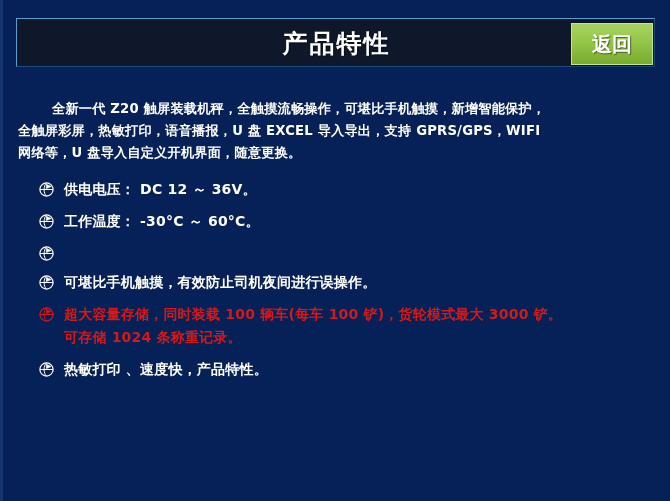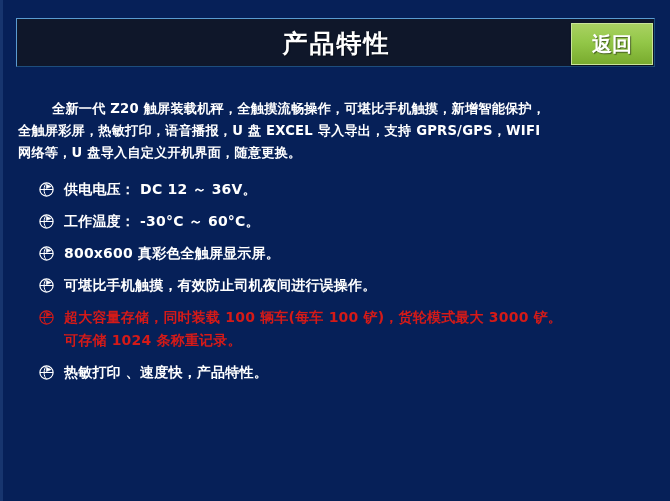--- a/index.html
+++ b/index.html
@@ -173,21 +173,21 @@
               <polygon points="8.3,3.2 13.2,5.6 8.3,7.6" fill="#ffffff" stroke="#ffffff" stroke-width="0.6" stroke-linejoin="round"></polygon>
             </svg>
           </span><span class="feature-text">工作温度： -30°C ～ 60°C。</span></li>
         <li class="feature-item spaced"><span class="bullet-icon">
             <svg width="17" height="17" viewBox="0 0 17 17">
               <circle cx="8.5" cy="8.5" r="6.6" fill="none" stroke="#ffffff" stroke-width="1.2"></circle>
               <path d="M8.5 1.9 C5.3 4.4 5.3 12.6 8.5 15.1" fill="none" stroke="#ffffff" stroke-width="1"></path>
               <line x1="2.0" y1="8.5" x2="15.0" y2="8.5" stroke="#ffffff" stroke-width="1"></line>
               <polygon points="8.3,3.2 13.2,5.6 8.3,7.6" fill="#ffffff" stroke="#ffffff" stroke-width="0.6" stroke-linejoin="round"></polygon>
             </svg>
-          </span><span class="feature-text">800x600 真彩色全触屏显示屏。</span></li>
+          </span></li>
         <li class="feature-item spaced"><span class="bullet-icon">
             <svg width="17" height="17" viewBox="0 0 17 17">
               <circle cx="8.5" cy="8.5" r="6.6" fill="none" stroke="#ffffff" stroke-width="1.2"></circle>
               <path d="M8.5 1.9 C5.3 4.4 5.3 12.6 8.5 15.1" fill="none" stroke="#ffffff" stroke-width="1"></path>
               <line x1="2.0" y1="8.5" x2="15.0" y2="8.5" stroke="#ffffff" stroke-width="1"></line>
               <polygon points="8.3,3.2 13.2,5.6 8.3,7.6" fill="#ffffff" stroke="#ffffff" stroke-width="0.6" stroke-linejoin="round"></polygon>
             </svg>
           </span><span class="feature-text">可堪比手机触摸，有效防止司机夜间进行误操作。</span></li>
         <li class="feature-item spaced highlight"><span class="bullet-icon">
             <svg width="17" height="17" viewBox="0 0 17 17">

